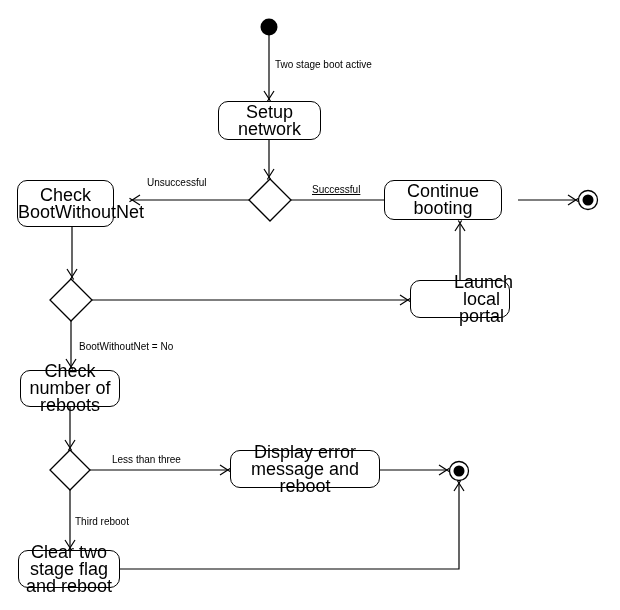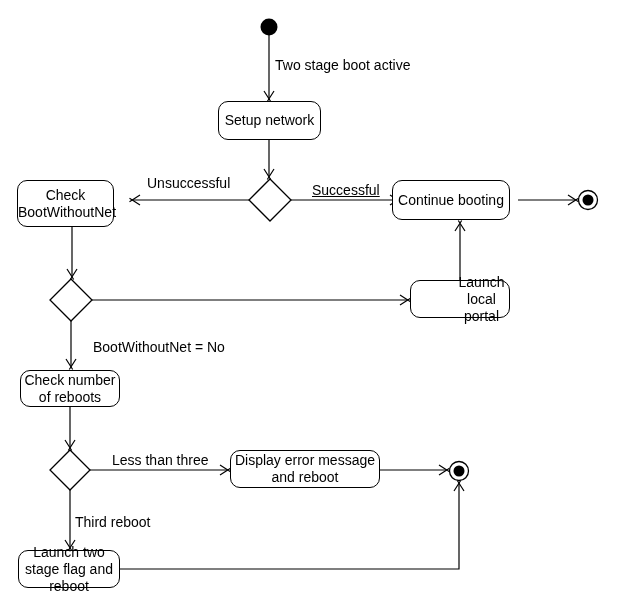--- a/index.html
+++ b/index.html
@@ -26,31 +26,31 @@
   .activity {
     position: absolute;
     box-sizing: border-box;
     border: 1.4px solid #000000;
     border-radius: 10px;
     background: #ffffff;
     display: flex;
     align-items: center;
     justify-content: center;
     text-align: center;
-    font-size: 14px;
+    font-size: 18px;
     line-height: 17px;
     color: #000000;
   }
   .activity span {
     display: block;
     width: 100%;
   }
   .elabel {
     position: absolute;
-    font-size: 14px;
+    font-size: 10px;
     line-height: 16px;
     white-space: nowrap;
     color: #000000;
   }
 </style>
 </head>
 <body>
 
 <div class="canvas">
 
@@ -130,46 +130,46 @@
   </svg>
 
   <div class="activity" style="left:218px; top:101px; width:103px; height:39px;">
     <span>Setup network</span>
   </div>
 
   <div class="activity" style="left:17px; top:180px; width:97px; height:47px;">
     <span>Check BootWithoutNet</span>
   </div>
 
-  <div class="activity" style="left:392px; top:180px; width:118px; height:40px;">
+  <div class="activity" style="left:384px; top:180px; width:118px; height:40px;">
     <span>Continue booting</span>
   </div>
 
   <div class="activity" style="left:410px; top:280px; width:100px; height:38px;padding-left:43px;">
     <span>Launch local portal</span>
   </div>
 
   <div class="activity" style="left:20px; top:370px; width:100px; height:37px;justify-content:flex-end;">
     <span>Check number of reboots</span>
   </div>
 
   <div class="activity" style="left:230px; top:450px; width:150px; height:38px;text-align:center;">
     <span>Display error message and reboot</span>
   </div>
 
   <div class="activity" style="left:18px; top:550px; width:102px; height:38px;">
-    <span>Launch two stage flag and reboot</span>
+    <span>Clear two stage flag and reboot</span>
   </div>
 
   <div class="elabel" style="left:275px; top:57px;">Two stage boot active</div>
 
   <div class="elabel" style="left:147px; top:175px;text-align:center;">Unsuccessful</div>
 
   <div class="elabel" style="left:312px; top:182px;text-decoration:underline;">Successful</div>
 
 
-  <div class="elabel" style="left:93px; top:339px;">BootWithoutNet = No</div>
+  <div class="elabel" style="left:79px; top:339px;">BootWithoutNet = No</div>
 
   <div class="elabel" style="left:112px; top:452px;">Less than three</div>
 
   <div class="elabel" style="left:75px; top:514px;">Third reboot</div>
 
 </div>
 
 </body></html>

